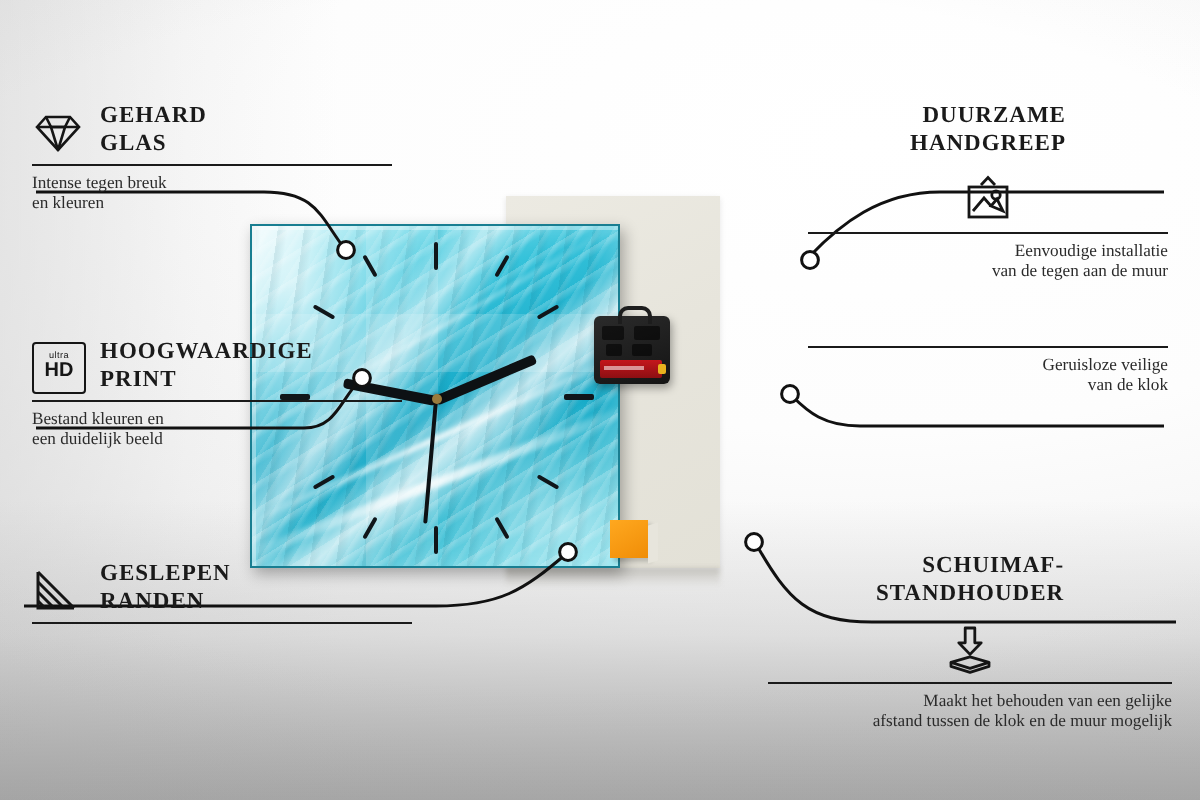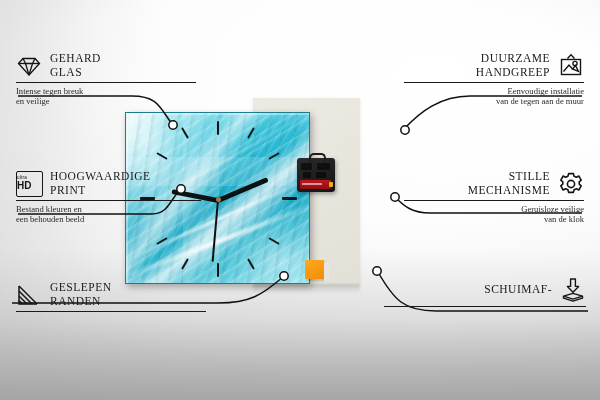--- a/index.html
+++ b/index.html
@@ -99,36 +99,36 @@
   .foam{
     position:absolute;left:180px;top:162px;width:19px;height:19px;
     background:linear-gradient(150deg,#ffa81f,#f08d07);
     box-shadow:2px 2px 2px rgba(0,0,0,0.18);
   }
   .foam-side{position:absolute;right:-5px;top:2px;width:5px;height:19px;background:#e7e5dc;transform:skewY(-18deg);}
 
   
   .feat{position:absolute;}
   .feat .title{
-    font-weight:400;letter-spacing:.5px;color:#1a1a1a;
+    font-weight:700;letter-spacing:.5px;color:#1a1a1a;
     font-size:11.5px;line-height:13.5px;text-transform:uppercase;
   }
   .feat .rule{height:1px;background:#1a1a1a;margin:3px 0 3px 0;}
   .feat .desc{font-size:8.6px;line-height:10.4px;color:#2b2b2b;}
 
   .feat.left .head{display:flex;align-items:center;gap:8px;}
-  .feat.right .head{display:flex;align-items:center;gap:8px;justify-content:flex-end;}
+  .feat.right .head{display:flex;align-items:center;gap:8px;justify-content:flex-end;flex-direction:column;}
   .feat.right{text-align:right;}
 
   .ficon{flex:0 0 auto;width:26px;height:26px;position:relative;color:#151515;}
   .ficon svg{display:block;width:26px;height:26px;}
 
   .hd-badge{
     width:25px;height:24px;border:1.6px solid #151515;border-radius:2px;
-    display:flex;flex-direction:column;justify-content:center;
+    display:flex;flex-direction:column;align-items:center;justify-content:center;
     font-family:"Liberation Sans", sans-serif;line-height:1;
   }
   .hd-badge .u{font-size:4.6px;letter-spacing:.2px;margin-bottom:1px;}
   .hd-badge .h{font-size:10px;font-weight:700;}
 
   
   #links{position:absolute;inset:0;}
 </style>
 </head>
 <body>
@@ -225,41 +225,41 @@
           </svg>
       </span>
       <span class="title">
         <span>GEHARD</span><br>
         <span>GLAS</span>
       </span>
     </div>
     <div class="rule"></div>
     <div class="desc">
       <span>Intense tegen breuk</span><br>
-      <span>en veilige</span>
+      <span>en kleuren</span>
     </div>
   </div>
 
   <div class="feat left" style="left:16px;top:170px;width:185px;">
     <div class="head">
       <span class="ficon">
         <span class="hd-badge">
           <span class="u">ultra</span>
           <span class="h">HD</span>
         </span>
       </span>
       <span class="title">
         <span>HOOGWAARDIGE</span><br>
         <span>PRINT</span>
       </span>
     </div>
     <div class="rule"></div>
     <div class="desc">
       <span>Bestand kleuren en</span><br>
-      <span>een behouden beeld</span>
+      <span>een duidelijk beeld</span>
     </div>
   </div>
 
   <div class="feat left" style="left:16px;top:281px;width:190px;">
     <div class="head">
       <span class="ficon">
         <svg viewBox="0 0 26 26">
             <g fill="none" stroke="currentColor" stroke-width="1.5">
           <path d="M3 4 L3 22 L21 22"></path>
           <path d="M3 4 L21 22"></path>
@@ -296,52 +296,43 @@
       </span>
     </div>
     <div class="rule"></div>
     <div class="desc">
       <span>Eenvoudige installatie</span><br>
       <span>van de tegen aan de muur</span>
     </div>
   </div>
 
   <div class="feat right" style="left:404px;top:170px;width:180px;">
-    <div class="head">
-      <span class="title">
-        <span>STILLE</span><br>
-        <span>MECHANISME</span>
-      </span>
-      <span class="ficon">
-        <svg viewBox="0 0 26 26">
-            <g fill="none" stroke="currentColor" stroke-width="1.6" stroke-linejoin="round">
-          <path d="M10.6 2.6 h4.8 l.7 2.6 2.3 1.0 2.4-1.2 2.4 4.2 -2.0 1.7 0 2.2 2.0 1.7 -2.4 4.2 -2.4-1.2 -2.3 1.0 -.7 2.6 h-4.8 l-.7-2.6 -2.3-1.0 -2.4 1.2 -2.4-4.2 2.0-1.7 0-2.2 -2.0-1.7 2.4-4.2 2.4 1.2 2.3-1.0 Z"></path>
-          <circle cx="13" cy="13" r="3.6"></circle>
-        </g>
-          </svg>
-      </span>
-    </div>
     <div class="rule"></div>
     <div class="desc">
       <span>Geruisloze veilige</span><br>
       <span>van de klok</span>
     </div>
   </div>
 
   <div class="feat right" style="left:384px;top:277px;width:202px;">
     <div class="head">
       <span class="title">
         <span>SCHUIMAF-</span><br>
+        <span>STANDHOUDER</span>
       </span>
       <span class="ficon">
         <svg viewBox="0 0 26 26">
             <g fill="none" stroke="currentColor" stroke-width="1.4" stroke-linejoin="round">
           <path d="M10.6 2 h4.8 v7.4 h3.2 L13 15.2 7.4 9.4 h3.2 Z"></path>
           <path d="M13 16.4 L22.5 19.2 L13 22.2 L3.5 19.2 Z"></path>
           <path d="M3.5 19.2 v2.0 L13 24.2 L22.5 21.2 v-2.0"></path>
         </g>
           </svg>
       </span>
     </div>
     <div class="rule"></div>
+    <div class="desc">
+      <span>Maakt het behouden van een gelijke</span><br>
+      <span>afstand tussen de klok en de muur mogelijk</span>
+    </div>
   </div>
 
 </div>
 
 </body></html>

